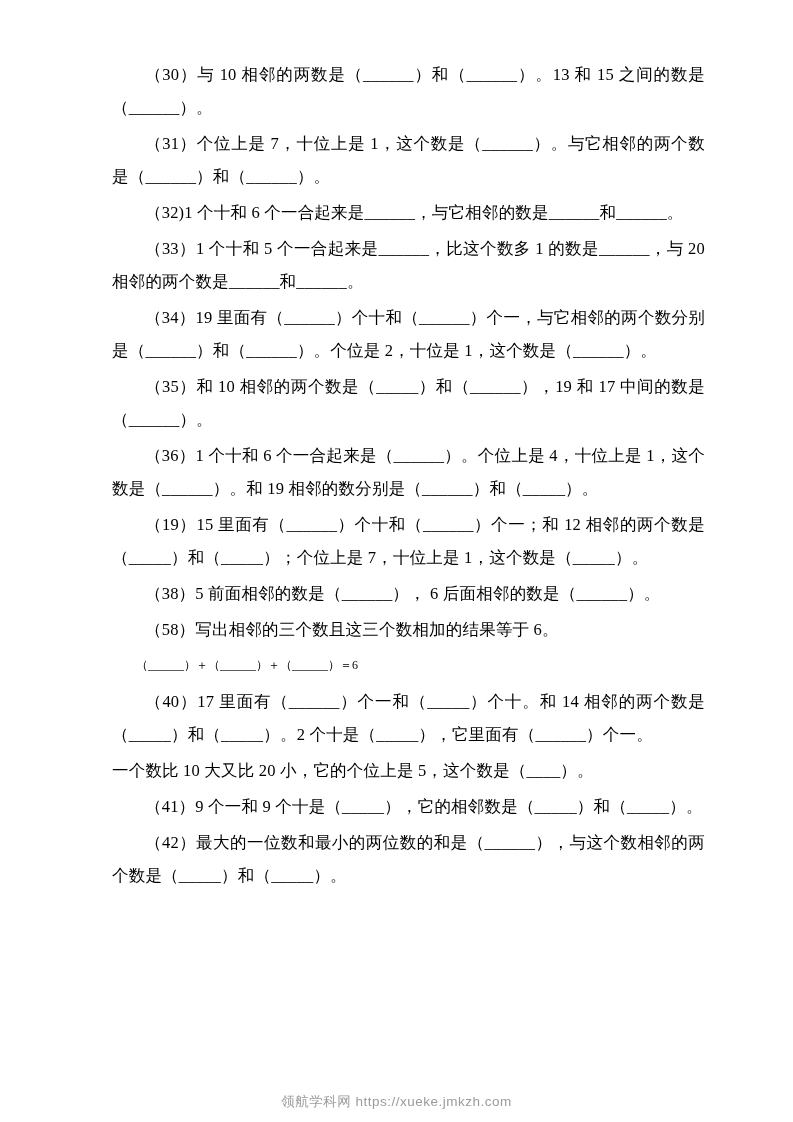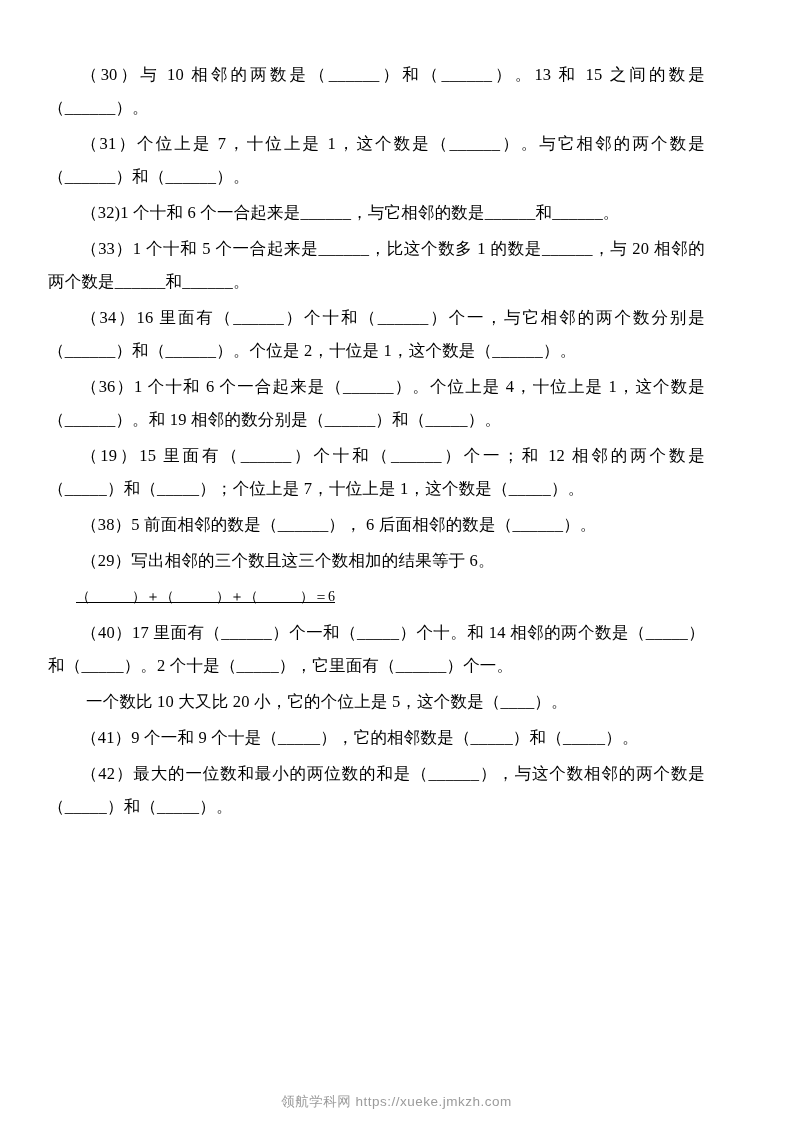--- a/index.html
+++ b/index.html
@@ -14,43 +14,41 @@
     color: #000000;
     position: relative;
     overflow: hidden;
   }
   #page {
     position: absolute;
     left: 0; top: 0;
     width: 793px;
     height: 1122px;
     box-sizing: border-box;
-    padding: 58px 88px 0 48px;
+    padding: 58px 88px 0 112px;
   }
   .q {
     font-size: 16.5px;
     line-height: 33px;
     text-align: justify;
     text-justify: inter-ideograph;
     margin: 0 0 3px 0;
     letter-spacing: 0.2px;
   }
   .q.indent {
     text-indent: 2em;
   }
   .q.noindent {
     text-indent: 0;
-    margin-left: 38px;
   }
   .eq {
-    font-size: 14px;
+    font-size: 12px;
     line-height: 33px;
     margin: 0 0 3px 0;
     text-indent: 2em;
-    text-decoration: underline;
   }
   .footer {
     position: absolute;
     left: 0;
     bottom: 11px;
     width: 793px;
     text-align: center;
     font-size: 13.5px;
     color: #9b9b9b;
     font-family: "Liberation Sans", sans-serif;
@@ -58,25 +56,26 @@
   }
 </style>
 </head>
 <body>
 
 <div id="page">
   <p class="q indent">（30）与 10 相邻的两数是（______）和（______）。13 和 15 之间的数是（______）。</p>
   <p class="q indent">（31）个位上是 7，十位上是 1，这个数是（______）。与它相邻的两个数是（______）和（______）。</p>
   <p class="q indent">（32)1 个十和 6 个一合起来是______，与它相邻的数是______和______。</p>
   <p class="q indent">（33）1 个十和 5 个一合起来是______，比这个数多 1 的数是______，与 20 相邻的两个数是______和______。</p>
-  <p class="q indent">（34）16 里面有（______）个十和（______）个一，与它相邻的两个数分别是（______）和（______）。个位是 2，十位是 1，这个数是（______）。</p>
+  <p class="q indent">（34）19 里面有（______）个十和（______）个一，与它相邻的两个数分别是（______）和（______）。个位是 2，十位是 1，这个数是（______）。</p>
+  <p class="q indent">（35）和 10 相邻的两个数是（_____）和（______），19 和 17 中间的数是（______）。</p>
   <p class="q indent">（36）1 个十和 6 个一合起来是（______）。个位上是 4，十位上是 1，这个数是（______）。和 19 相邻的数分别是（______）和（_____）。</p>
   <p class="q indent">（19）15 里面有（______）个十和（______）个一；和 12 相邻的两个数是（_____）和（_____）；个位上是 7，十位上是 1，这个数是（_____）。</p>
   <p class="q indent">（38）5 前面相邻的数是（______），  6 后面相邻的数是（______）。</p>
-  <p class="q indent">（29）写出相邻的三个数且这三个数相加的结果等于 6。</p>
+  <p class="q indent">（58）写出相邻的三个数且这三个数相加的结果等于 6。</p>
   <p class="eq">（______）＋（______）＋（______）＝6</p>
   <p class="q indent">（40）17 里面有（______）个一和（_____）个十。和 14 相邻的两个数是（_____）和（_____）。2 个十是（_____），它里面有（______）个一。</p>
   <p class="q noindent">一个数比 10 大又比 20 小，它的个位上是 5，这个数是（____）。</p>
   <p class="q indent">（41）9 个一和 9 个十是（_____），它的相邻数是（_____）和（_____）。</p>
   <p class="q indent">（42）最大的一位数和最小的两位数的和是（______），与这个数相邻的两个数是（_____）和（_____）。</p>
 </div>
 
 <div class="footer">领航学科网 https://xueke.jmkzh.com</div>
 
 </body></html>

